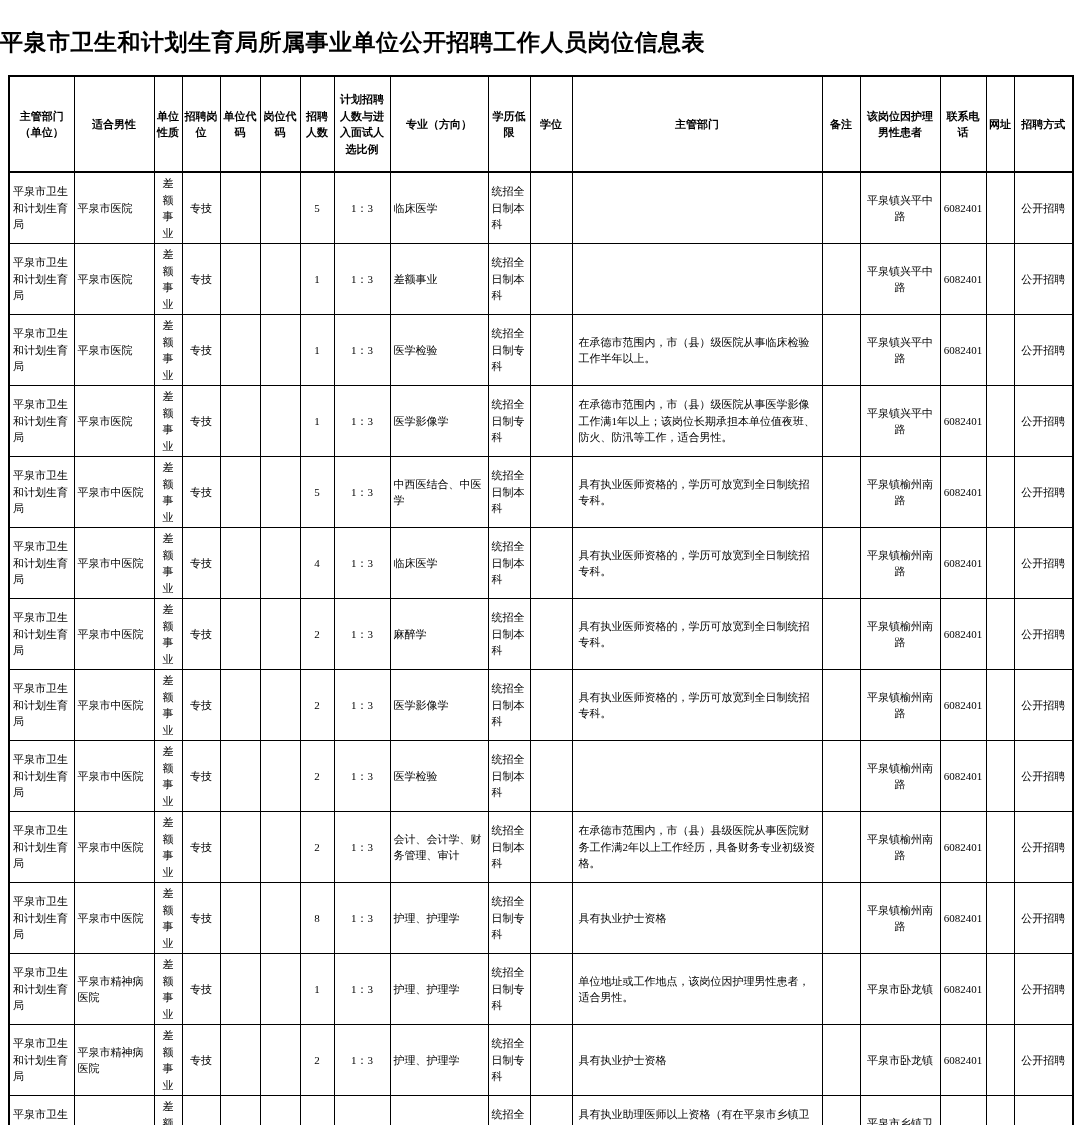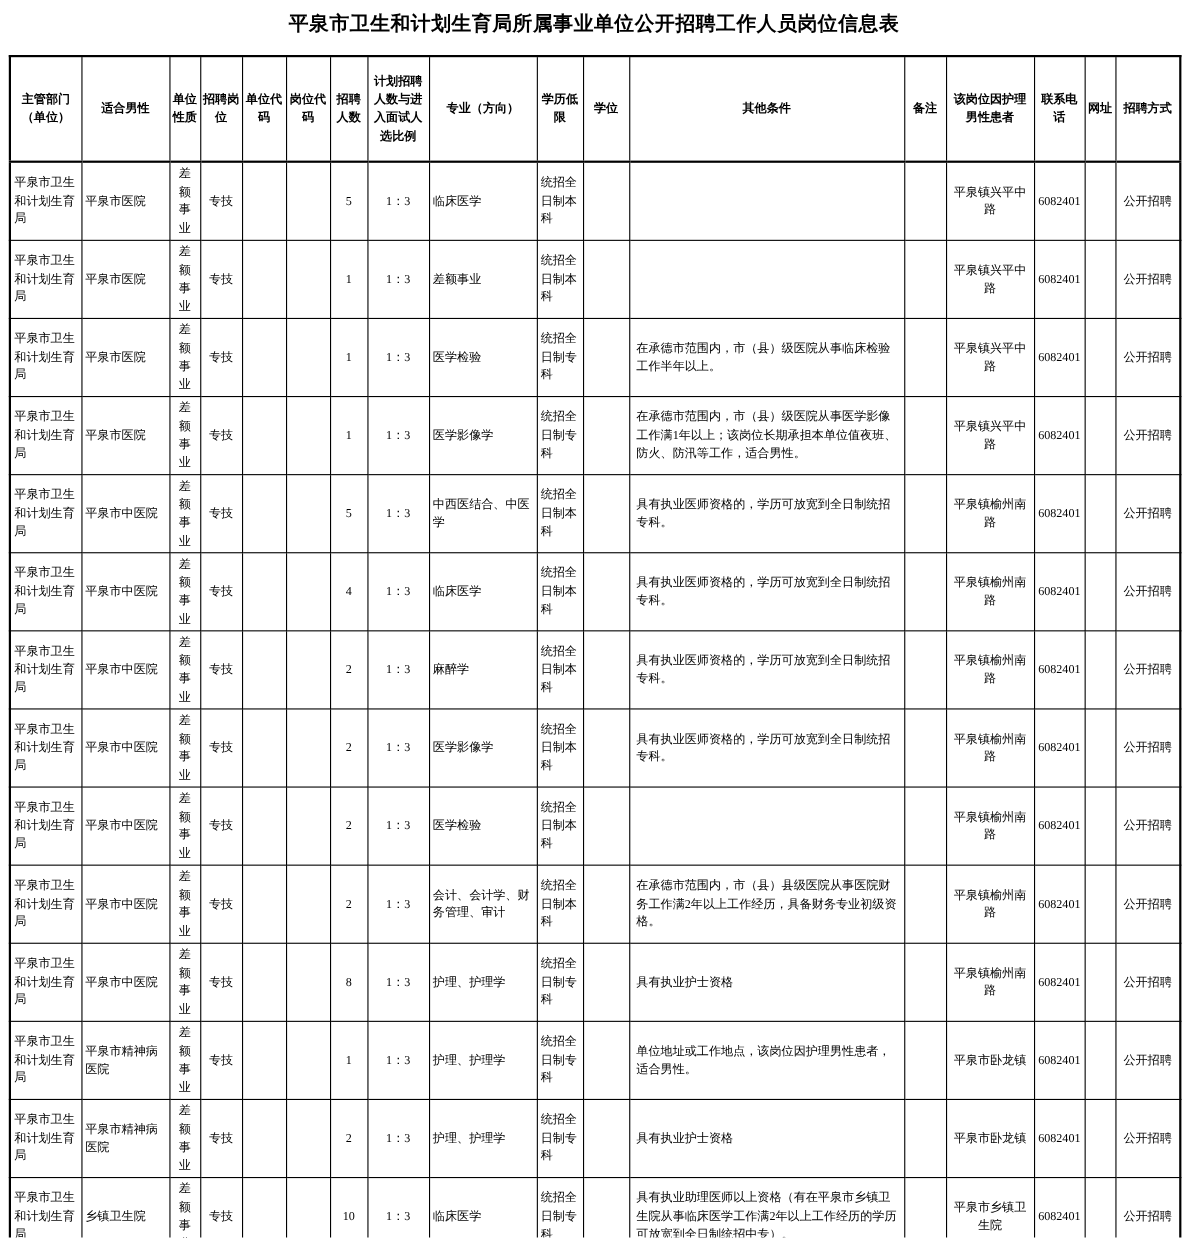--- a/index.html
+++ b/index.html
@@ -2,22 +2,22 @@
 <html><head>
 <meta charset="utf-8">
 <style>
   html,body{margin:0;padding:0;background:#fff;}
   body{
     width:1080px;height:1125px;
     font-family:"Liberation Serif","DejaVu Serif",serif;
     color:#000;position:relative;
   }
   .page-title{
-    text-align:center;font-size:18px;font-weight:bold;
-    padding-top:9px;letter-spacing:0.5px;
+    text-align:left;font-size:23px;font-weight:bold;
+    padding-top:27px;letter-spacing:0.5px;
   }
   table.job-table{
     border-collapse:collapse;table-layout:fixed;
     width:1064px;margin:17px 0 0 8px;
     border:2px solid #000;
   }
   .job-table th,.job-table td{
     border:1px solid #000;
     font-size:11px;line-height:1.5;
     padding:2px 3px;vertical-align:middle;
@@ -66,21 +66,21 @@
       <th>适合男性</th>
       <th>单位性质</th>
       <th>招聘岗位</th>
       <th>单位代码</th>
       <th>岗位代码</th>
       <th>招聘人数</th>
       <th>计划招聘人数与进入面试人选比例</th>
       <th>专业（方向）</th>
       <th>学历低限</th>
       <th>学位</th>
-      <th>其他条件</th>
+      <th>主管部门</th>
       <th>备注</th>
       <th>该岗位因护理男性患者</th>
       <th>联系电话</th>
       <th>网址</th>
       <th>招聘方式</th>
     </tr>
   </thead>
   <tbody id="rows-body">
       <tr>
         <td class="col-dept">平泉市卫生和计划生育局</td>

